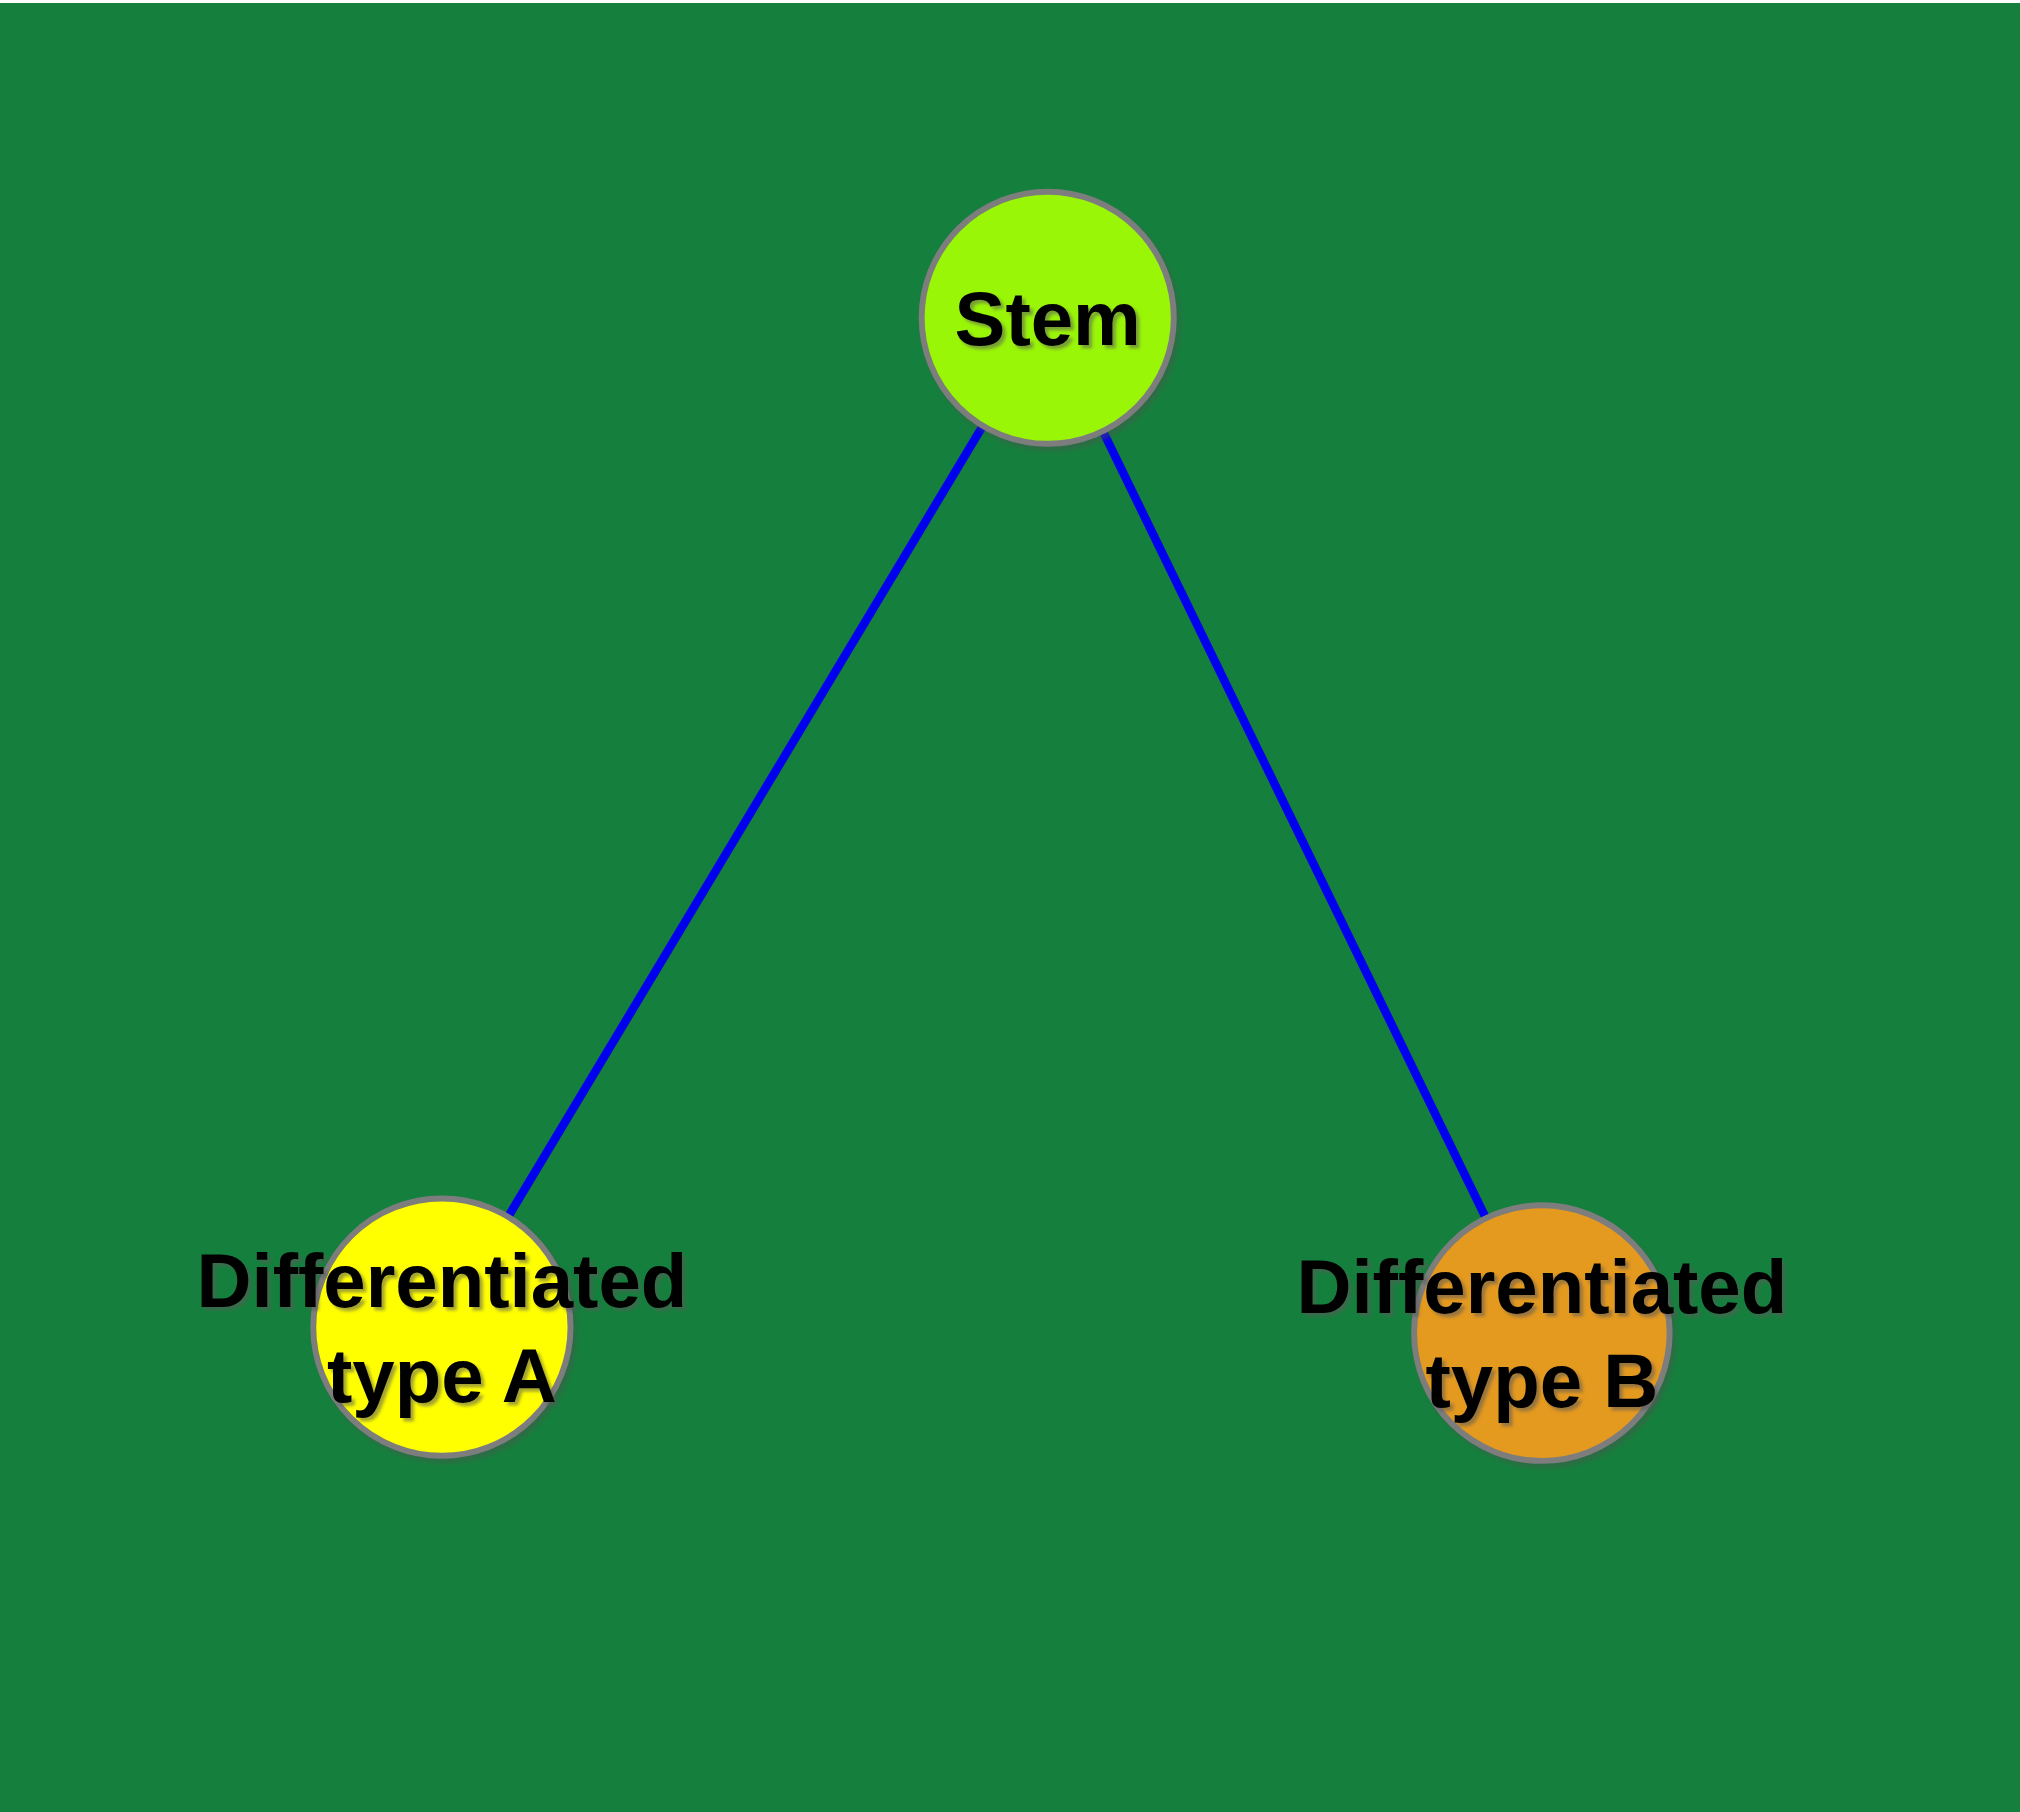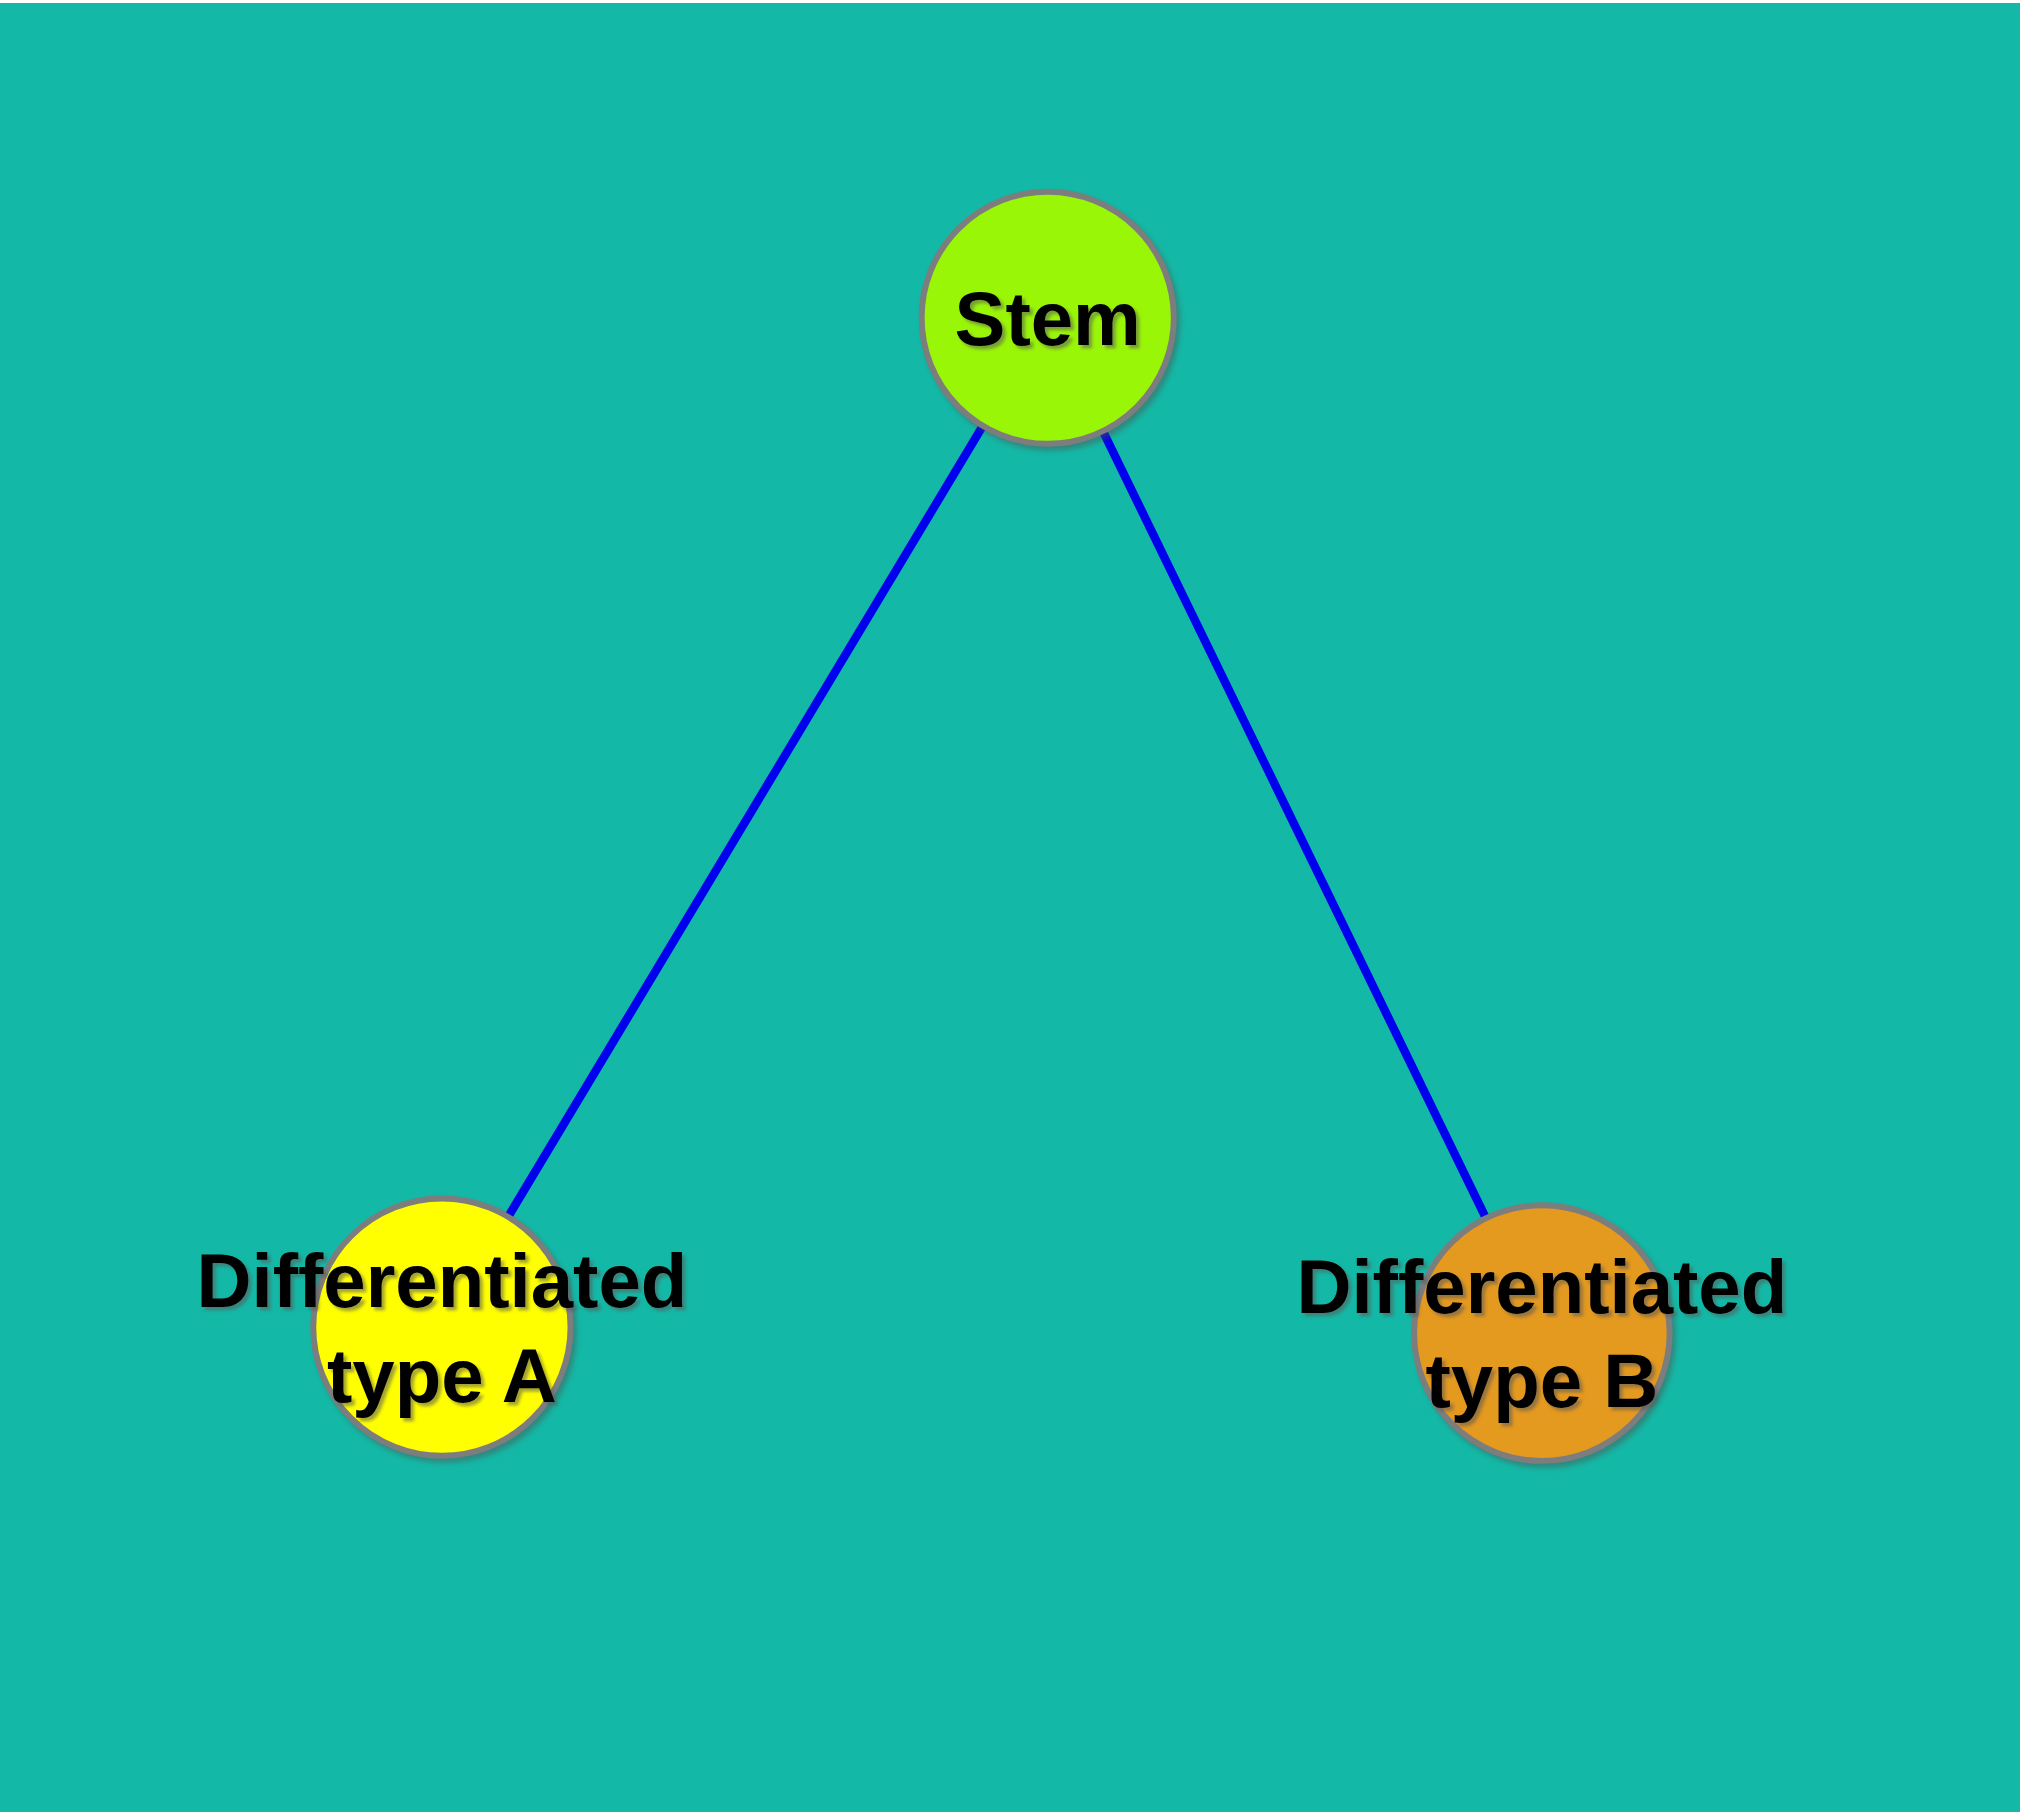--- a/index.html
+++ b/index.html
@@ -33,21 +33,21 @@
     font-size: 90px;
     fill: #000000;
     text-anchor: middle;
     dominant-baseline: central;
     filter: drop-shadow(4px 4px 2px rgba(90, 90, 90, 0.55));
   }
 </style>
 </head>
 <body>
 
-<div class="stage" style="background: #14b8a6; border-top-color: rgb(255, 255, 255);">
+<div class="stage" style="background: #15803d; border-top-color: rgb(255, 255, 255);">
   <svg class="graph" viewBox="0 0 2384 2138" xmlns="http://www.w3.org/2000/svg">
 
     <g>
       <line class="edge" x1="1236" y1="372" x2="520" y2="1565" stroke="#0000ee" stroke-width="10"></line>
       <line class="edge" x1="1236" y1="372" x2="1820" y2="1572" stroke="#0000ee" stroke-width="10"></line>
     </g>
 
     <g class="node">
       <circle cx="1236" cy="372" r="149" fill="#9af607" stroke="#7d7d7d" stroke-width="7"></circle>
       <text fill="#000000"><tspan x="1236" y="372">Stem</tspan></text>

